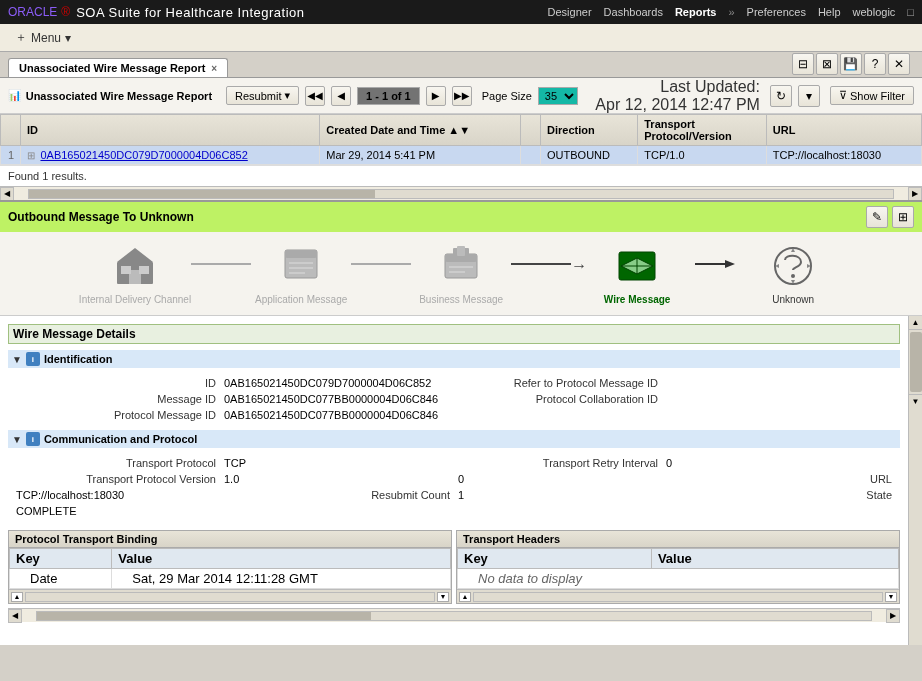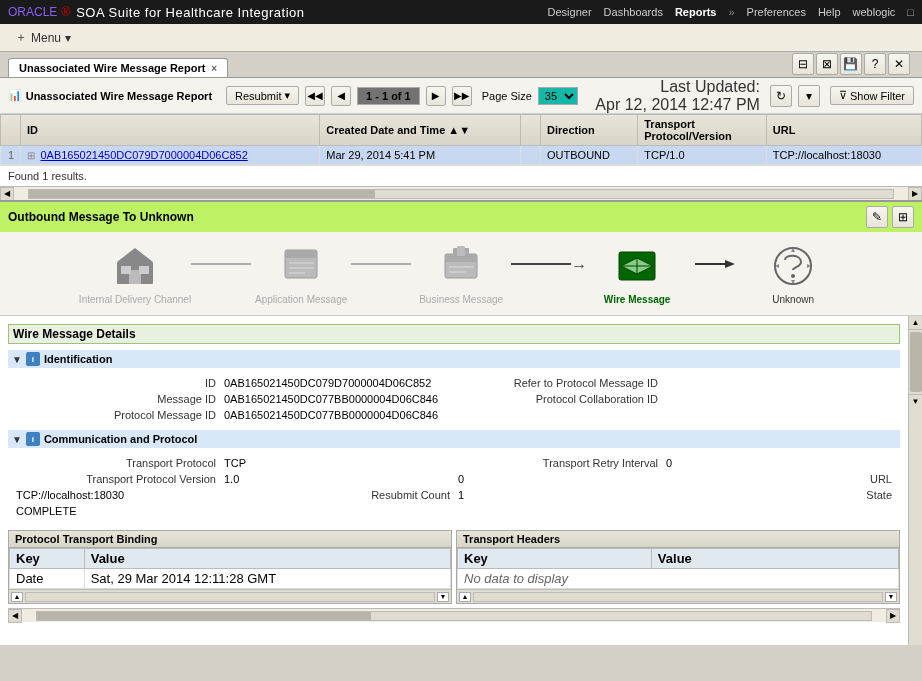--- a/index.html
+++ b/index.html
@@ -377,21 +377,21 @@
       font-size: 13px;
     }
     .bottom-table th {
       background: #e0e8f0;
       border: 1px solid #bbb;
       padding: 2px 6px;
       text-align: left;
     }
     .bottom-table td {
       border: 1px solid #ddd;
-      padding: 2px 6px;
+      padding: 2px 20px;
     }
     .no-data {
       color: #666;
       font-style: italic;
       padding: 4px 6px;
       border-radius: 6px;
     }
     .collapse-triangle { font-size: 10px; color: #333; }
     .page-size-select {
       border: 1px solid #aaa;

